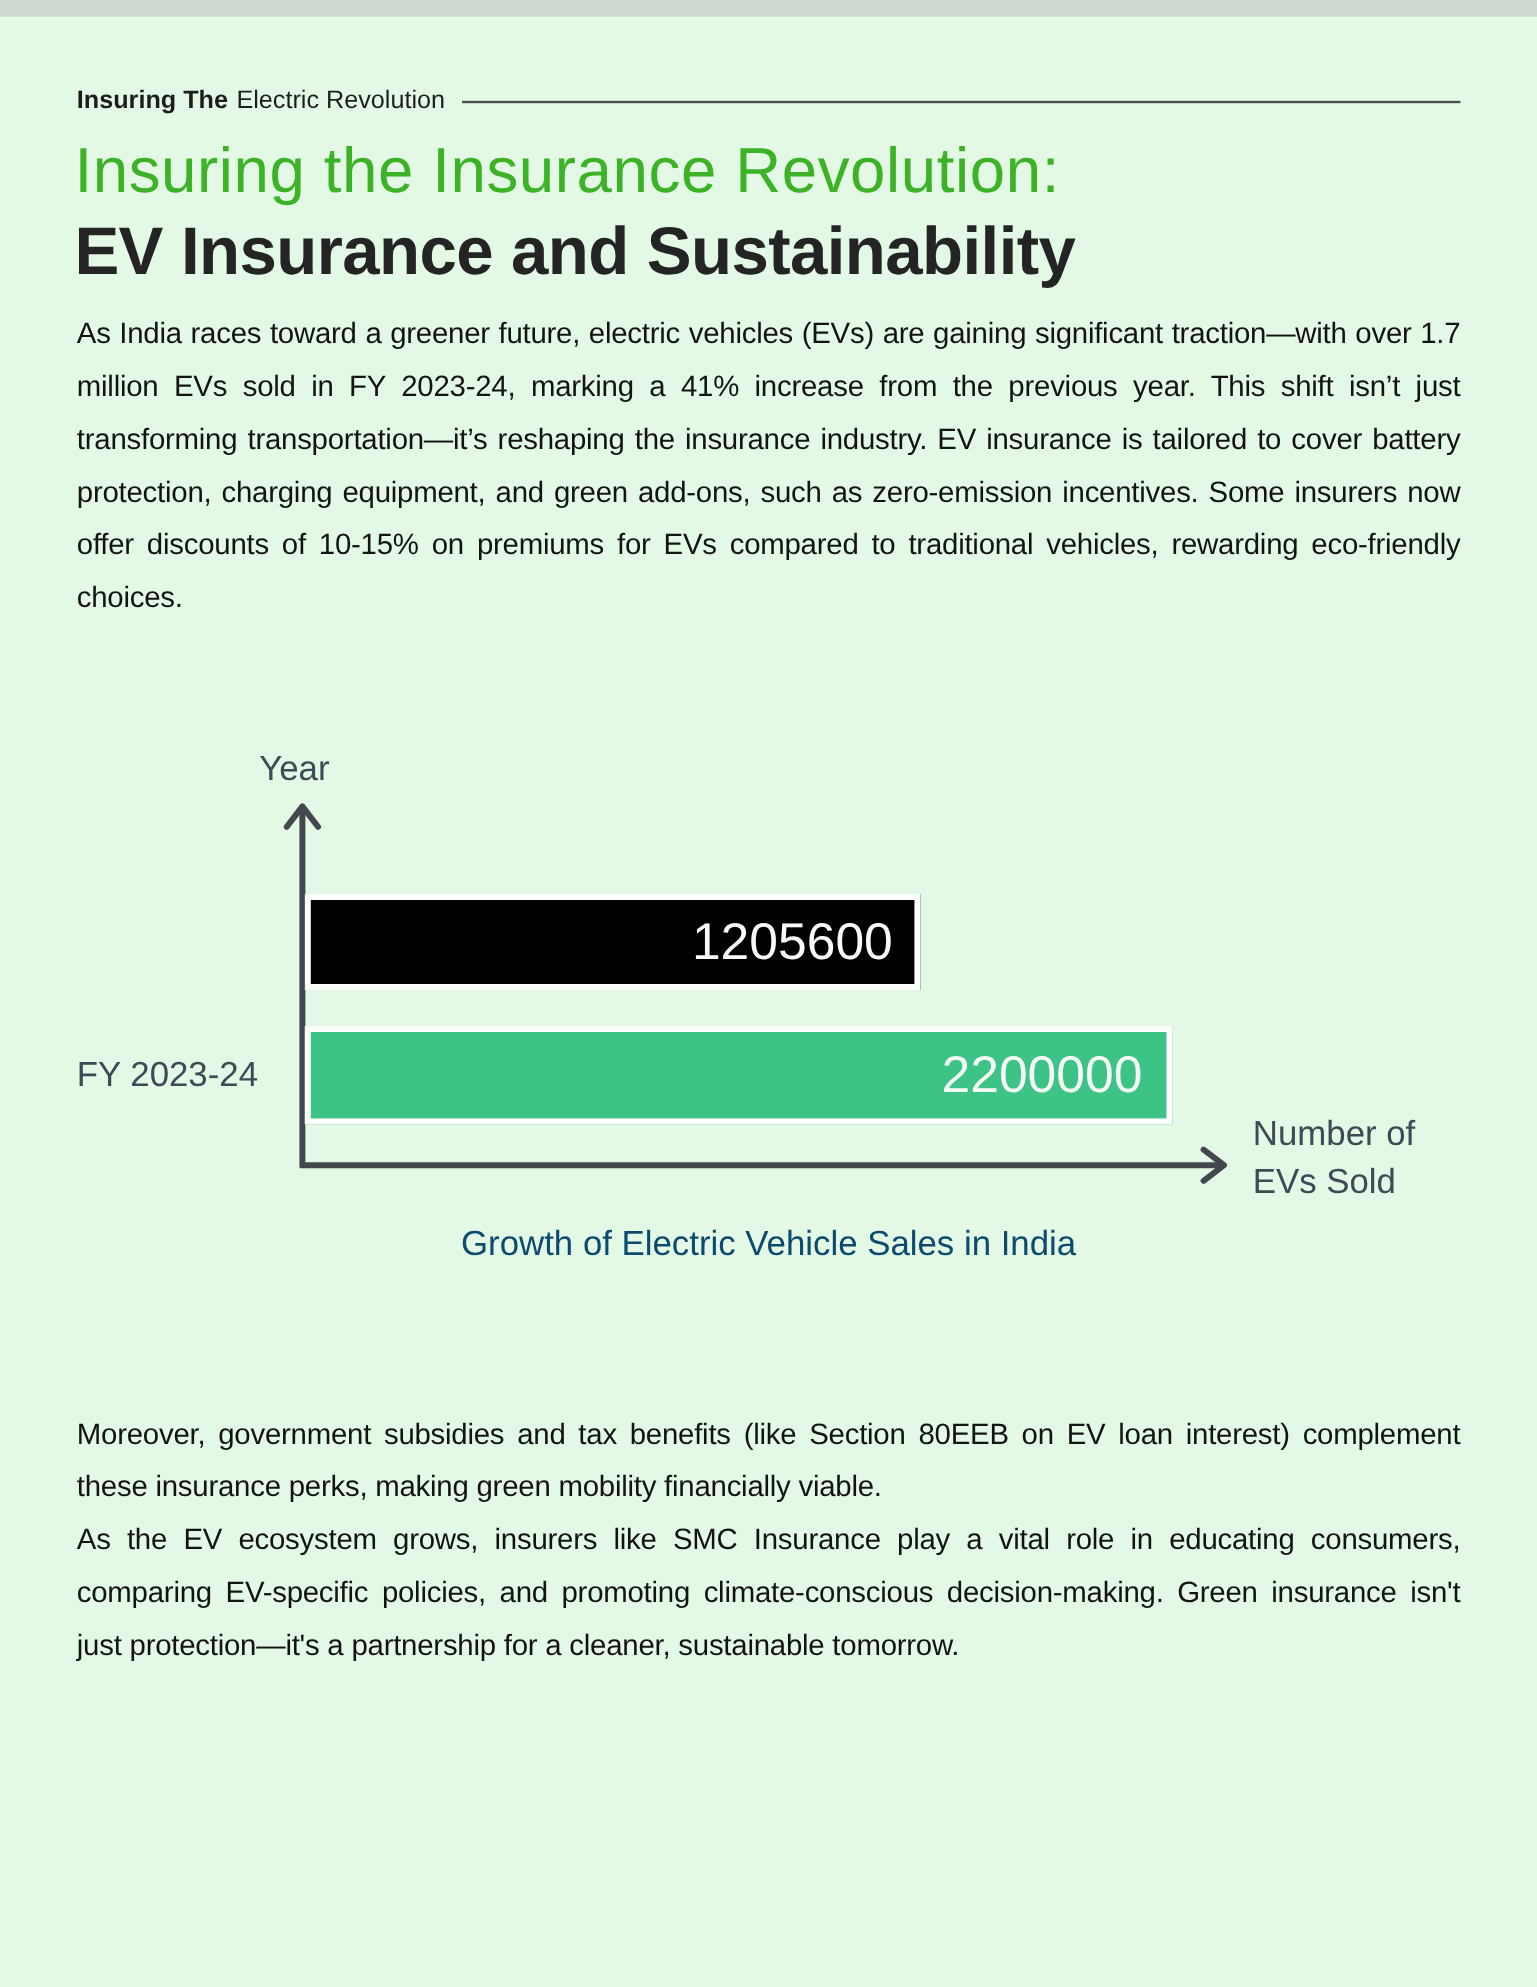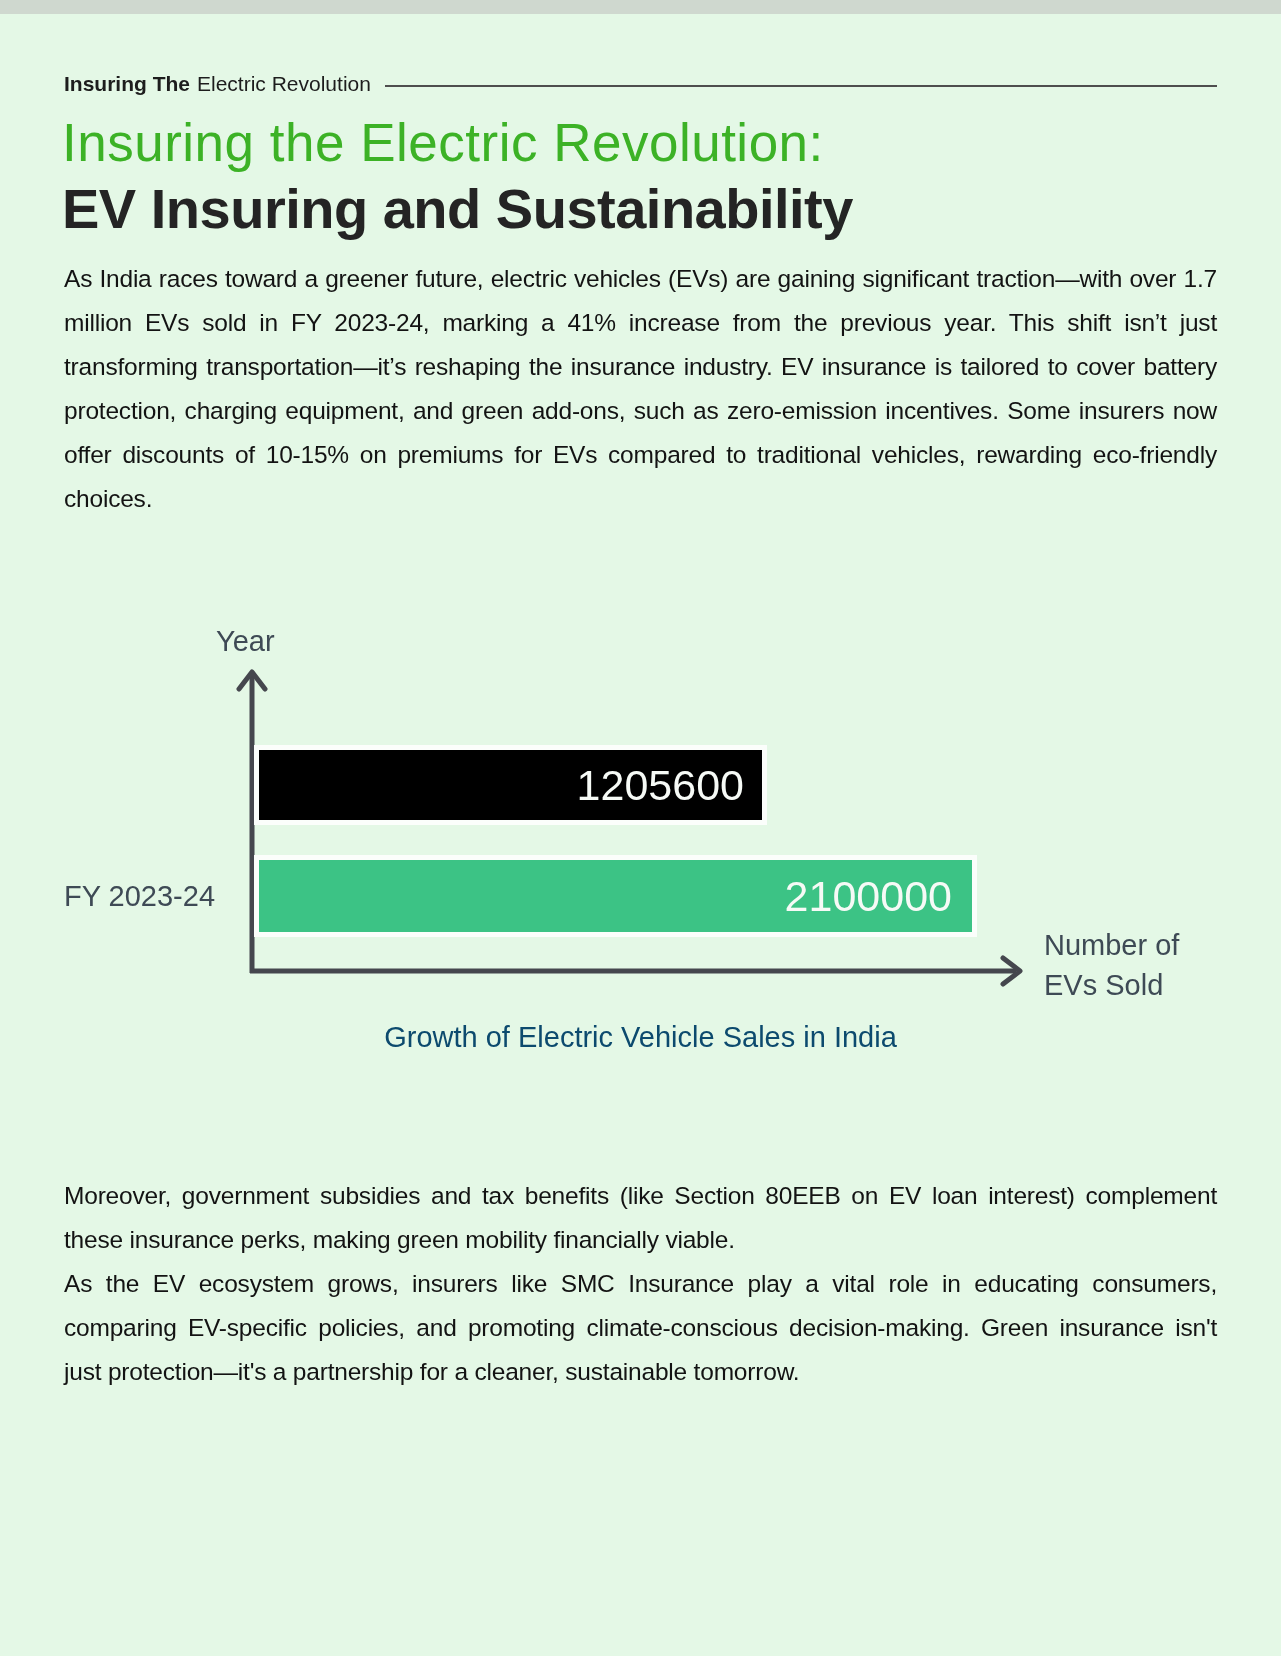--- a/index.html
+++ b/index.html
@@ -97,42 +97,42 @@
 <body>
 
 <div class="page">
 
   <div class="kicker">
     <span class="b">Insuring The</span>
     <span class="r">Electric Revolution</span>
     <span class="rule"></span>
   </div>
 
-  <div class="h-green">Insuring the Electric Revolution:</div>
-  <div class="h-black">EV Insuring and Sustainability</div>
+  <div class="h-green">Insuring the Insurance Revolution:</div>
+  <div class="h-black">EV Insurance and Sustainability</div>
 
   <div class="para intro">As India races toward a greener future, electric vehicles (EVs) are gaining significant traction—with over 1.7 million EVs sold in FY 2023-24, marking a 41% increase from the previous year. This shift isn’t just transforming transportation—it’s reshaping the insurance industry. EV insurance is tailored to cover battery protection, charging equipment, and green add-ons, such as zero-emission incentives. Some insurers now offer discounts of 10-15% on premiums for EVs compared to traditional vehicles, rewarding eco-friendly choices.</div>
 
   <div class="chart">
     <svg class="axes" width="1153" height="470" viewBox="0 0 1153 470">
       <path d="M188 64 L188 362" stroke="#45474e" stroke-width="5" fill="none"></path>
       <path d="M175 78 L188 61 L201 78" stroke="#45474e" stroke-width="5" fill="none" stroke-linecap="round" stroke-linejoin="round"></path>
       <path d="M186 360 L952 360" stroke="#45474e" stroke-width="5" fill="none"></path>
       <path d="M939 347 L956 360 L939 373" stroke="#45474e" stroke-width="5" fill="none" stroke-linecap="round" stroke-linejoin="round"></path>
     </svg>
 
     <div class="ylab">Year</div>
 
     <div class="cat cat1">FY 2023-24</div>
 
     <div class="bar bar0" style="width: 513px; background: #000000;">
       <span>1205600</span>
     </div>
     <div class="bar bar1" style="width: 723px; background: rgb(60, 195, 133);">
-      <span>2100000</span>
+      <span>2200000</span>
     </div>
 
     <div class="xlab">Number of EVs Sold</div>
 
     <div class="caption">Growth of Electric Vehicle Sales in India</div>
   </div>
 
   <div class="para body2">
     <p>Moreover, government subsidies and tax benefits (like Section 80EEB on EV loan interest) complement these insurance perks, making green mobility financially viable.</p>
     <p>As the EV ecosystem grows, insurers like SMC Insurance play a vital role in educating consumers, comparing EV-specific policies, and promoting climate-conscious decision-making. Green insurance isn't just protection—it's a partnership for a cleaner, sustainable tomorrow.</p>

